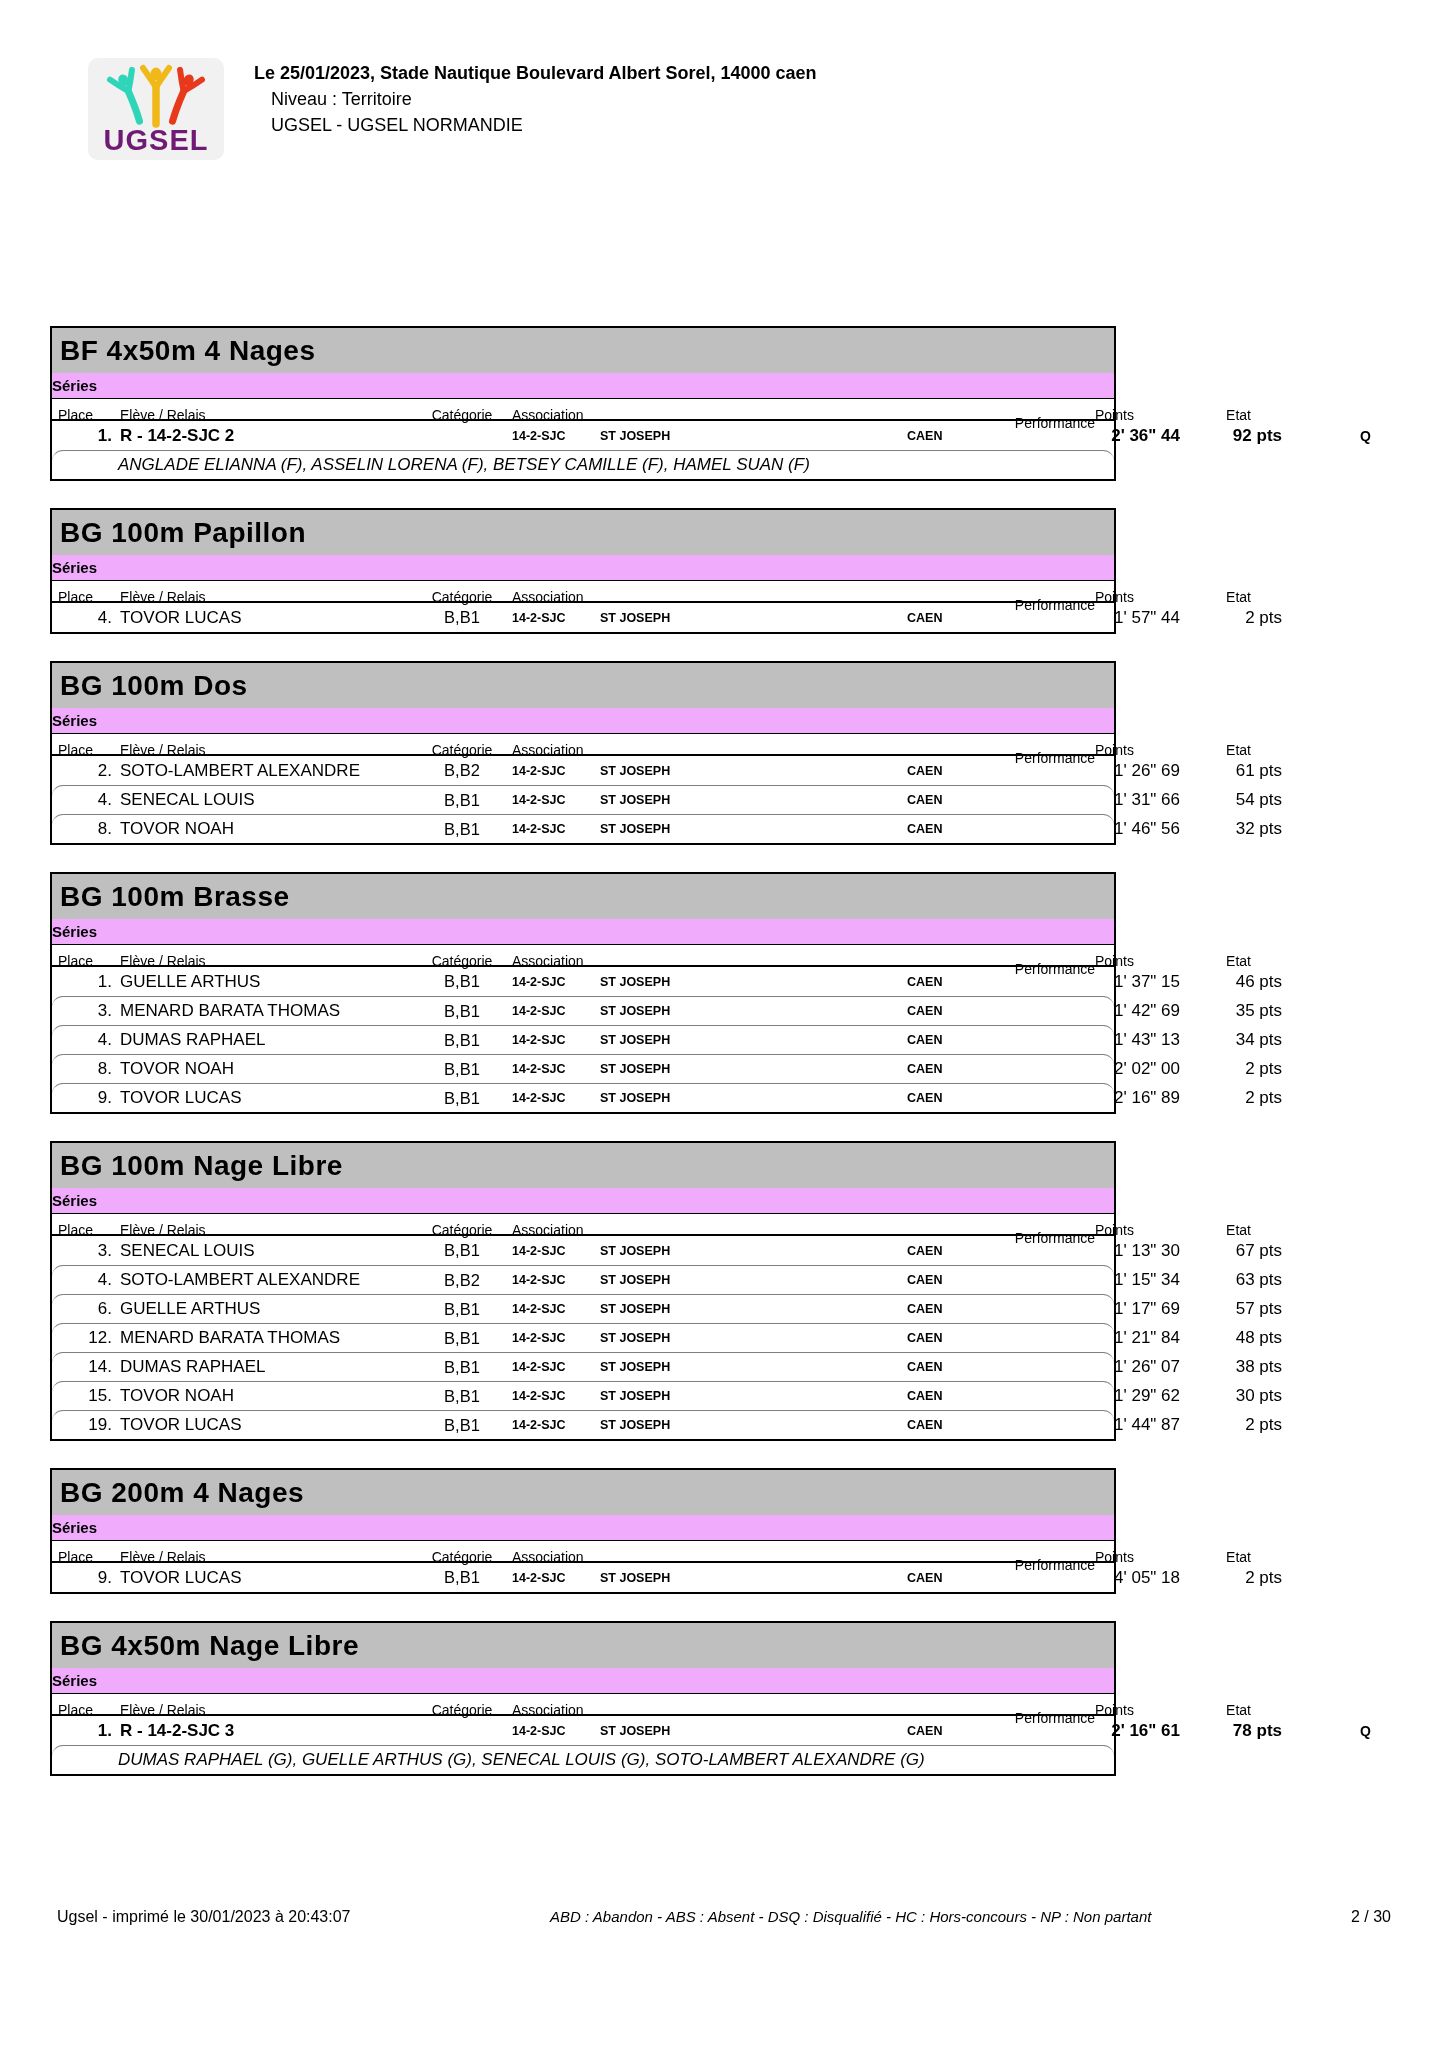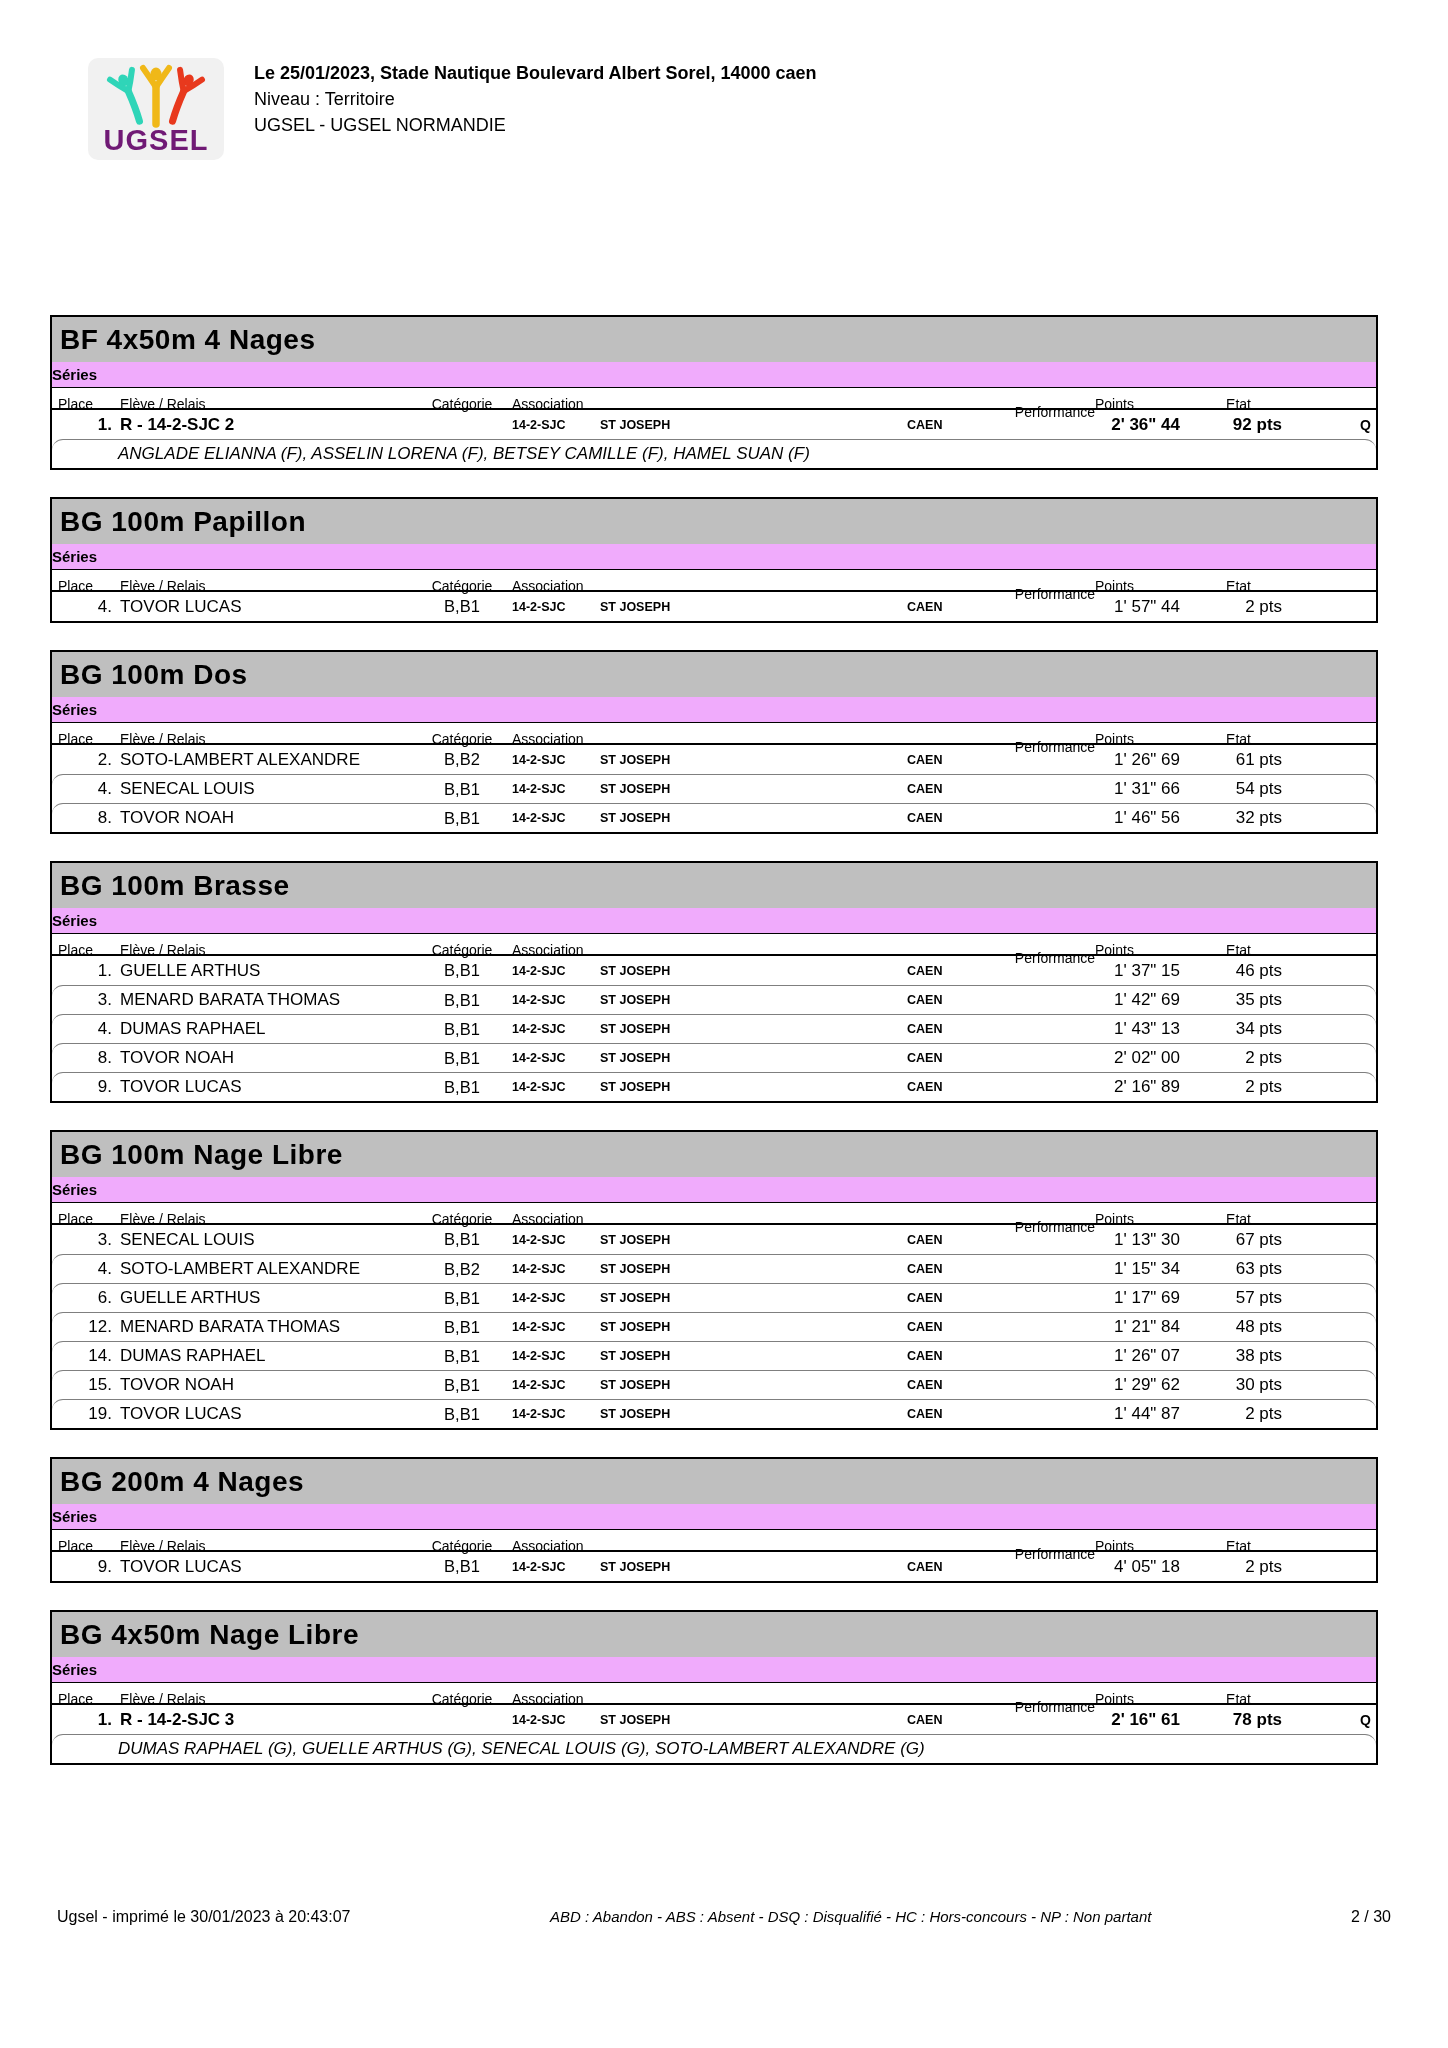--- a/index.html
+++ b/index.html
@@ -8,24 +8,24 @@
   .page { position:relative; width:1448px; height:2048px; background:#fff; overflow:hidden; }
 
   
   .doc-header { position:absolute; top:58px; left:88px; display:flex; }
   .logo-box { width:136px; height:102px; background:#f1f1f1; border-radius:10px;
               display:flex; flex-direction:column; align-items:center; justify-content:flex-start; padding-top:6px; }
   .logo-word { font-size:29px; font-weight:bold; letter-spacing:1px; color:#701a75; line-height:1; margin-top:-2px; }
   .header-text { margin-left:30px; padding-top:2px; }
   .ht-title { font-size:23px; font-weight:bold; line-height:27px; }
   .ht-sub   { font-size:18px; font-weight:bold; line-height:26px; }
-  .ht-line  { font-size:18px; line-height:26px; }
+  .ht-line  { font-size:18px; line-height:26px;margin-left:17px; }
 
   
-  .results { position:absolute; top:315px; left:50px; width:1328px; }
+  .results { position:absolute; top:326px; left:50px; width:1066px; }
   .event { border:2px solid #000; margin-bottom:27px; background:#fff; }
   .event-title { background:#bfbfbf; height:45px; line-height:45px; padding-left:8px;
                  font-size:28px; font-weight:bold; letter-spacing:0.5px; }
   .series-band { background:#f0abfc; height:26px; border-bottom:1px solid #000;
                  display:flex; justify-content:flex-start; align-items:center;
                  font-size:15px; font-weight:bold; padding-right:6px; }
   .col-headers { display:grid; grid-template-columns:60px 315px 70px 410px 188px 97px 84px;
                  height:22px; align-items:center; font-size:14px; border-bottom:2px solid #000; background:#fff; }
   .ch-place { padding-left:6px; }
   .ch-eleve { padding-left:8px; }

